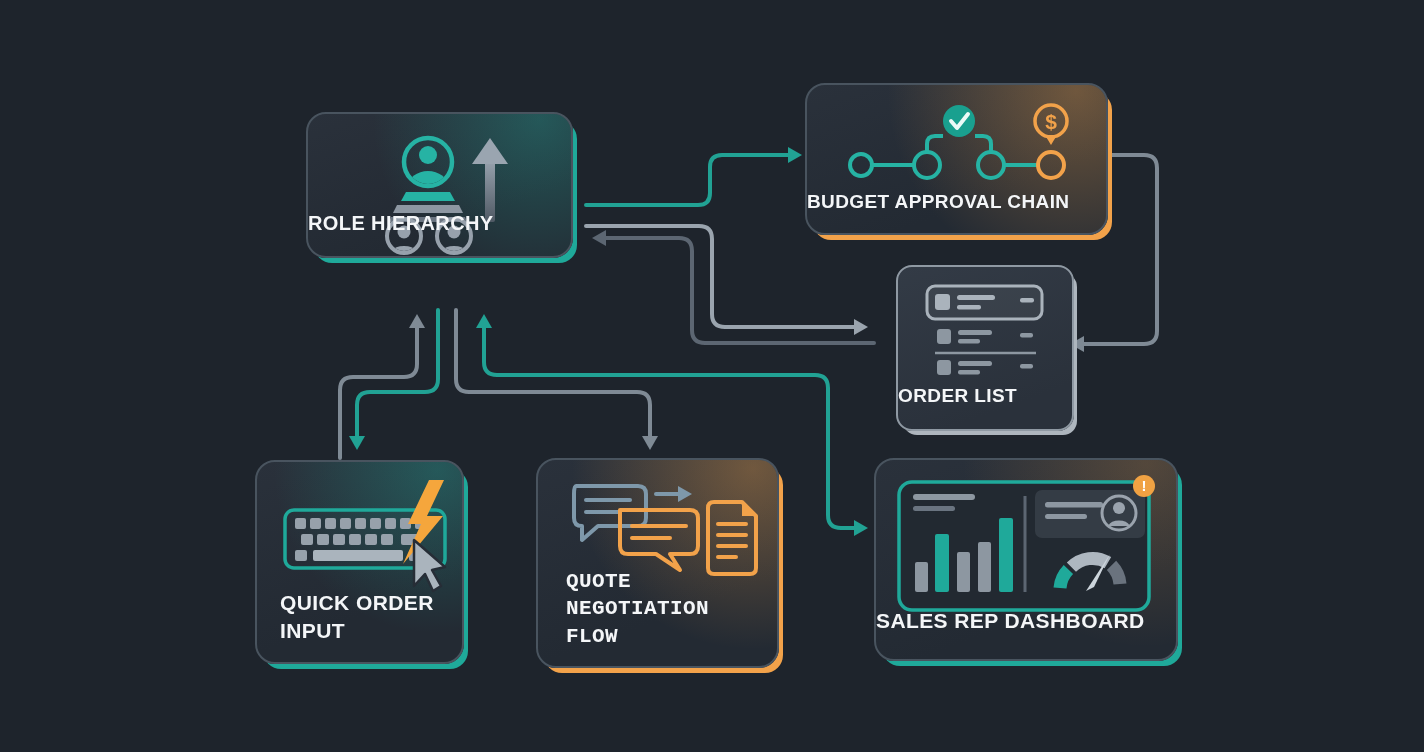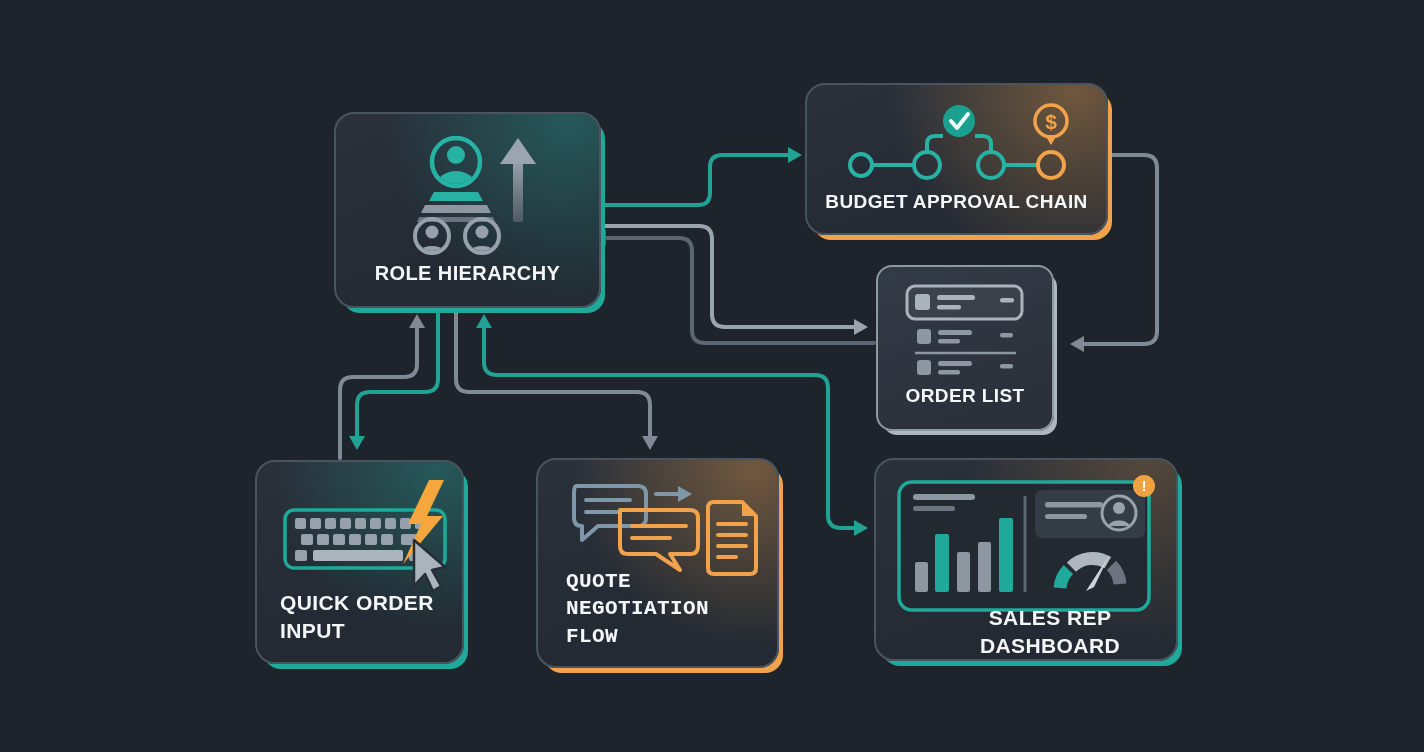--- a/index.html
+++ b/index.html
@@ -15,26 +15,27 @@
     background:linear-gradient(160deg,#2a313b 0%,#232a33 70%);
   }
   .node .glow{position:absolute;inset:0;border-radius:18px;pointer-events:none;}
   .accent-teal{box-shadow:6px 7px 0 -2px #1fa99a;}
   .accent-teal .glow{background:radial-gradient(circle at 88% 4%,rgba(34,170,155,0.34),rgba(34,170,155,0) 62%);}
   .accent-orange{box-shadow:6px 7px 0 -2px #f2a24a;}
   .accent-orange .glow{background:radial-gradient(circle at 90% 4%,rgba(242,162,74,0.36),rgba(242,162,74,0) 62%);}
   .accent-gray{
     box-shadow:5px 6px 0 -2px #aeb6be;border-color:#8f99a3;
     background:linear-gradient(160deg,#333b46 0%,#2a313b 80%);
+    margin-left:20px;
   }
   .node-label{
     position:absolute;color:#f4f6f8;font-weight:bold;letter-spacing:.4px;
     line-height:1.3;
   }
-  .label-center{left:0;right:0;text-align:center;}
+  .label-center{left:0;right:0;}
   .icon-wrap{position:absolute;}
   svg{display:block;overflow:visible;}
 </style>
 </head>
 <body>
 
 <div id="canvas">
 
   <svg id="edges" viewBox="0 0 1424 752">
     <g fill="none" stroke-linecap="round">
@@ -59,21 +60,21 @@
 
       <path d="M456,310 V379 Q456,392 469,392 H637 Q650,392 650,405 V436" stroke="#7f8a95" stroke-width="4"></path>
       <polygon points="642,436 650,450 658,436" fill="#7f8a95" stroke="none"></polygon>
 
       <path d="M484,328 V362 Q484,375 497,375 H815 Q828,375 828,388 V515 Q828,528 841,528 H854" stroke="#21a294" stroke-width="4"></path>
       <polygon points="476,328 484,314 492,328" fill="#21a294" stroke="none"></polygon>
       <polygon points="854,520 868,528 854,536" fill="#21a294" stroke="none"></polygon>
     </g>
   </svg>
 
-  <div class="node accent-teal" style="left:334px;top:112px;width:267px;height:196px;">
+  <div class="node accent-teal" style="left:306px;top:112px;width:267px;height:146px;">
     <div class="glow"></div>
     <div class="icon-wrap" style="left:58px;top:20px;">
       <svg width="150" height="122" viewBox="0 0 150 122">
         <defs>
           <linearGradient id="arrGrad" x1="0" y1="0" x2="0" y2="1">
             <stop offset="0" stop-color="#9aa5b0"></stop>
               <stop offset="1" stop-color="#4f5964"></stop>
           </linearGradient>
           <clipPath id="clipTop">
               <circle cx="62" cy="28" r="22"></circle>
@@ -230,16 +231,16 @@
         <circle cx="222" cy="28" r="6" fill="#9aa3ad"></circle>
         <path d="M211,46 a12,9 0 0 1 22,0 z" fill="#9aa3ad"></path>
         <path d="M163,108 A30,30 0 0 1 171.4,89.5" fill="none" stroke="#1fa99a" stroke-width="13"></path>
         <path d="M174.4,87.2 A30,30 0 0 1 210.9,82.6" fill="none" stroke="#aeb7c0" stroke-width="13"></path>
         <path d="M214.5,85.4 A30,30 0 0 1 223,104" fill="none" stroke="#6a737e" stroke-width="13"></path>
         <polygon points="189,111 197,107 213,74" fill="#cdd5dc"></polygon>
         <circle cx="247" cy="6" r="11" fill="#f0a243"></circle>
         <text x="247" y="11" text-anchor="middle" font-size="15" font-weight="bold" fill="#fff" font-family="Liberation Sans, sans-serif">!</text>
       </svg>
     </div>
-    <div class="node-label label-center" style="bottom:0;font-size:21px;margin-left:48px;">SALES REP DASHBOARD</div>
+    <div class="node-label label-center" style="bottom:25px;font-size:21px;">SALES REP DASHBOARD</div>
   </div>
 
 </div>
 
 </body></html>

